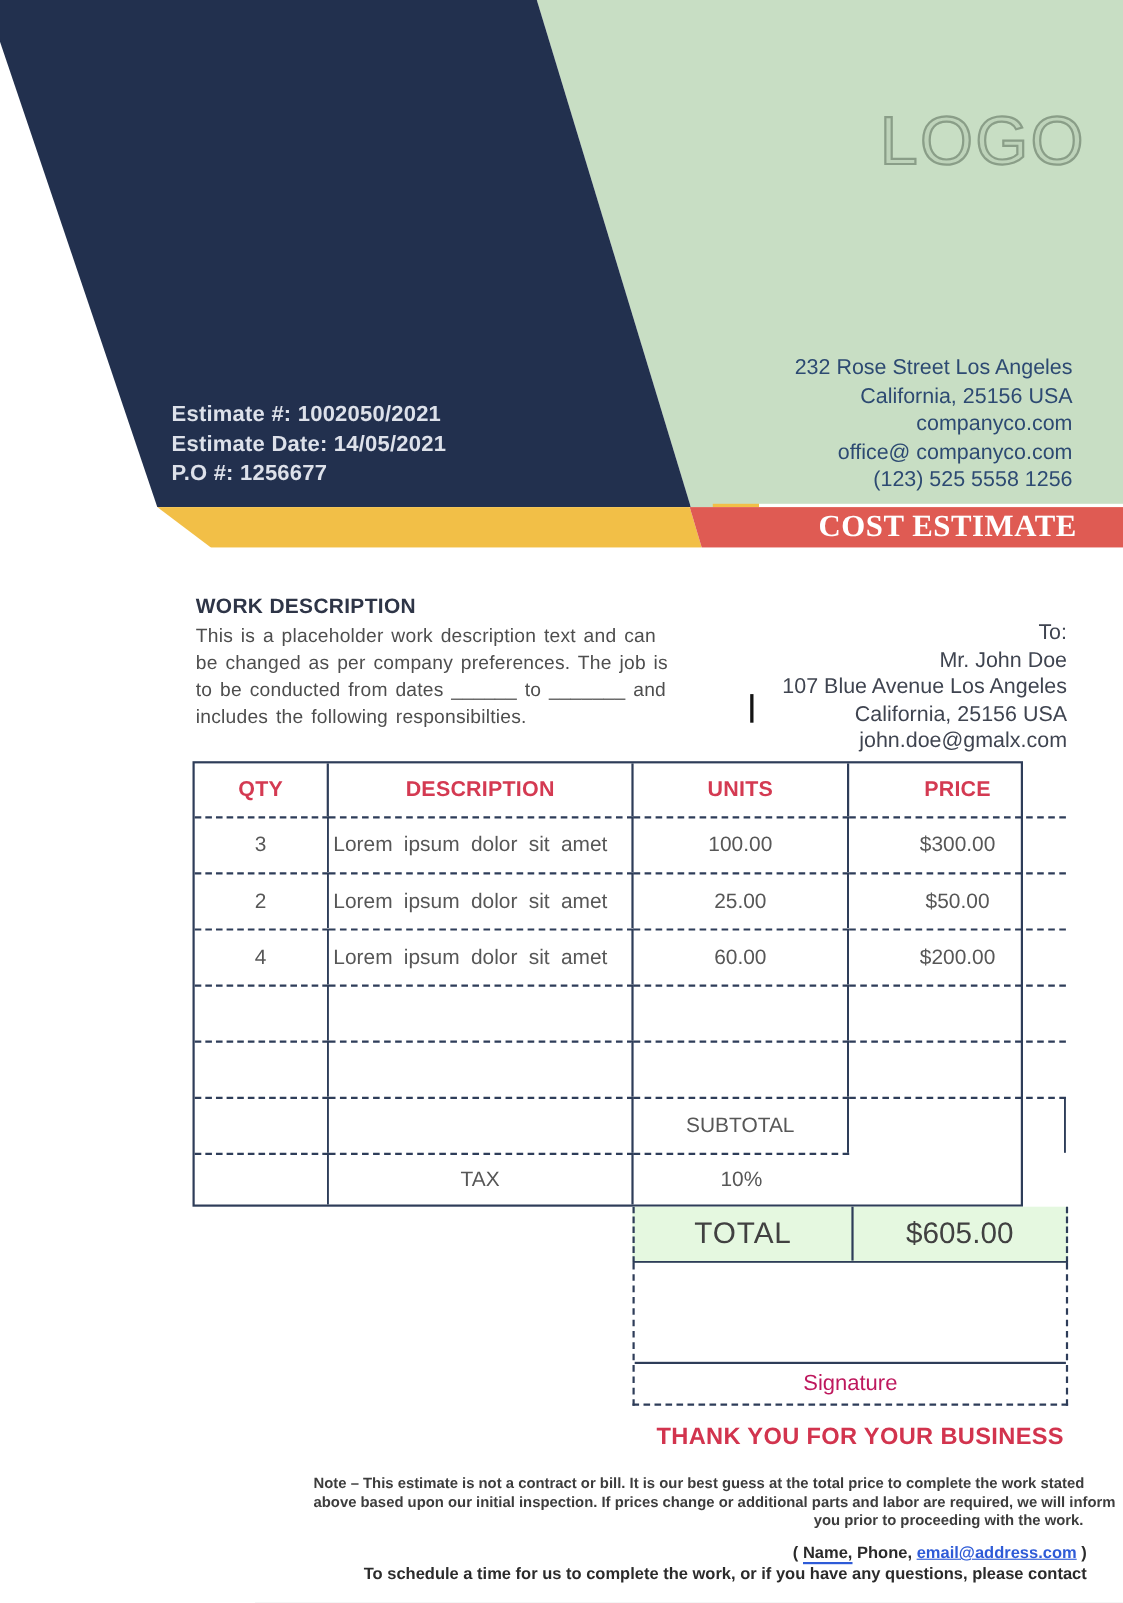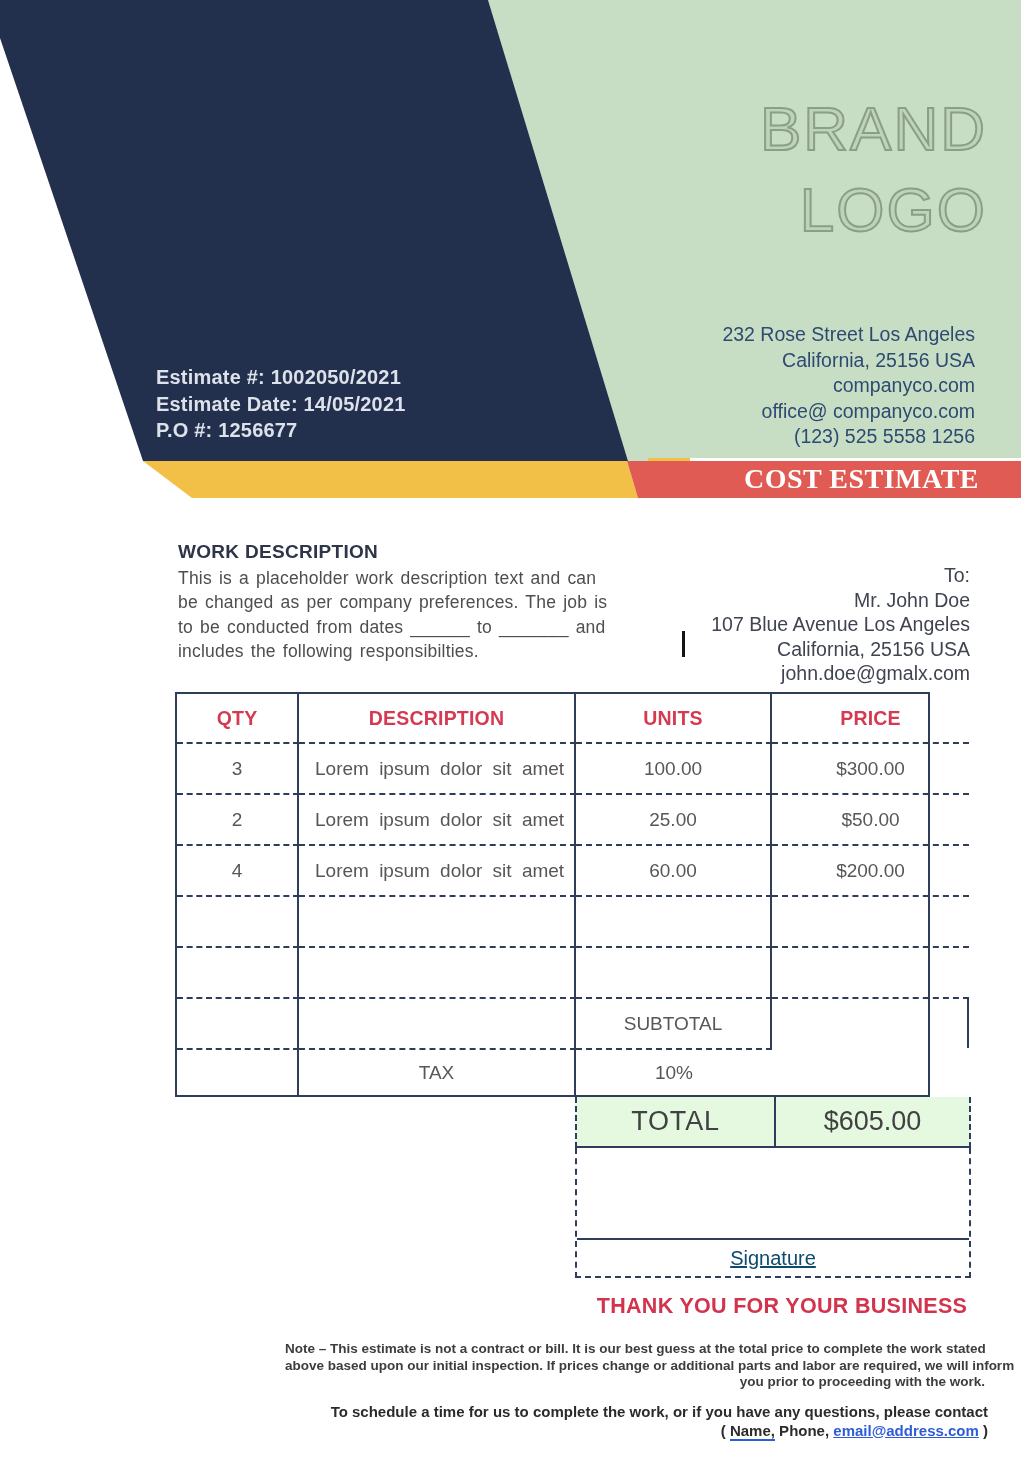--- a/index.html
+++ b/index.html
@@ -36,32 +36,32 @@
   .to-block{right:51px;top:563px;text-align:right;font-size:19.5px;line-height:24.6px;color:#3f4450;}
   .cursor-bar{left:682px;top:631px;width:2.5px;height:26px;background:#141414;}
 
   
   .cost-table{left:175px;top:692px;width:755px;border:2.5px solid var(--line);box-sizing:border-box;
     display:grid;grid-template-columns:122px 277px 196px 197px;grid-template-rows:48px repeat(6,51px) 47px;}
   .cell{display:flex;align-items:center;justify-content:center;font-size:19px;color:#575757;box-sizing:border-box;}
   .cell.th{font-size:19.5px;font-weight:bold;color:var(--crimson);letter-spacing:.2px;}
   .cell.c0,.cell.c1,.cell.c2{border-right:2px solid var(--line);}
   .cell.body{border-top:2px dashed var(--line);}
-  .cell.desc{justify-content:flex-start;padding-left:16px;word-spacing:5px;}
+  .cell.desc{justify-content:flex-start;padding-left:4px;word-spacing:5px;}
 
   .total-row{left:575px;top:1097px;width:396px;height:51px;background:var(--totalbg);box-sizing:border-box;
     border-left:2px dashed var(--line);border-right:2px dashed var(--line);border-bottom:2.5px solid var(--line);
     display:flex;font-size:27px;color:#414141;}
   .total-cell{width:197px;display:flex;align-items:center;justify-content:center;border-right:2px solid var(--line);letter-spacing:.8px;}
   .total-value{flex:1;display:flex;align-items:center;justify-content:center;}
   .signature-box{left:575px;top:1148px;width:396px;height:130px;box-sizing:border-box;
     border-left:2px dashed var(--line);border-right:2px dashed var(--line);border-bottom:2px dashed var(--line);
     display:flex;flex-direction:column;justify-content:flex-end;}
   .signature-label{height:36px;border-top:2px solid var(--line);display:flex;align-items:center;justify-content:center;
-    font-size:20px;color:#0c4a6e;text-decoration:underline;}
+    font-size:20px;color:#be185d;}
 
   
   .thank-you{left:522px;top:1294px;width:520px;text-align:center;font-size:21.5px;font-weight:bold;
     color:#d2344e;letter-spacing:.3px;}
   .note-block{right:36px;top:1341px;width:700px;text-align:right;font-size:13.5px;line-height:16.6px;color:#3d3d3d;font-weight:bold;}
   .contact-block{right:33px;top:1403px;width:700px;text-align:right;font-size:15px;line-height:18.5px;
     font-weight:bold;color:#2b2b2b;}
   .name-link{color:#2b2b2b;border-bottom:2px solid var(--link);cursor:pointer;}
   .email-link{color:var(--link);text-decoration:underline;cursor:pointer;}
   .line{white-space:nowrap;}
@@ -74,21 +74,20 @@
   <div class="abs green-block"></div>
   <div class="abs navy-block"></div>
   <div class="abs yellow-band"></div>
   <div class="abs strip-yellow"></div>
   <div class="abs strip-white"></div>
   <div class="abs red-band">
     <span>COST ESTIMATE</span>
   </div>
 
   <div class="abs brand-logo">
-    <div>BRAND</div>
     <div>LOGO</div>
   </div>
 
   <div class="abs estimate-block">
       <div class="line">Estimate #: 1002050/2021</div>
       <div class="line">Estimate Date: 14/05/2021</div>
       <div class="line">P.O #:  1256677</div>
     </div>
 
   <div class="abs address-block">
@@ -163,17 +162,17 @@
 
   <div class="abs thank-you">THANK YOU FOR YOUR BUSINESS</div>
 
   <div class="abs note-block">
       <div class="line">Note – This estimate is not a contract or bill. It is our best guess at the total price to complete the work stated</div>
       <div class="line">above based upon our initial inspection. If prices change or additional parts and labor are required, we will inform</div>
       <div class="line">you prior to proceeding with the work.</div>
     </div>
 
   <div class="abs contact-block">
+    <div class="line"><span>( </span><span class="name-link">Name,</span><span> Phone, </span><span class="email-link">email@address.com</span><span> )</span></div>
     <div class="line">To schedule a time for us to complete the work, or if you have any questions, please contact</div>
-    <div class="line"><span>( </span><span class="name-link">Name,</span><span> Phone, </span><span class="email-link">email@address.com</span><span> )</span></div>
   </div>
 
 </div>
 
 </body></html>

